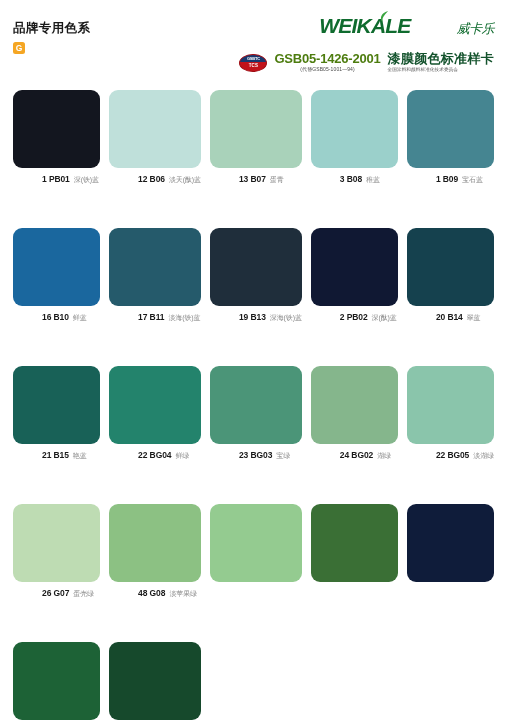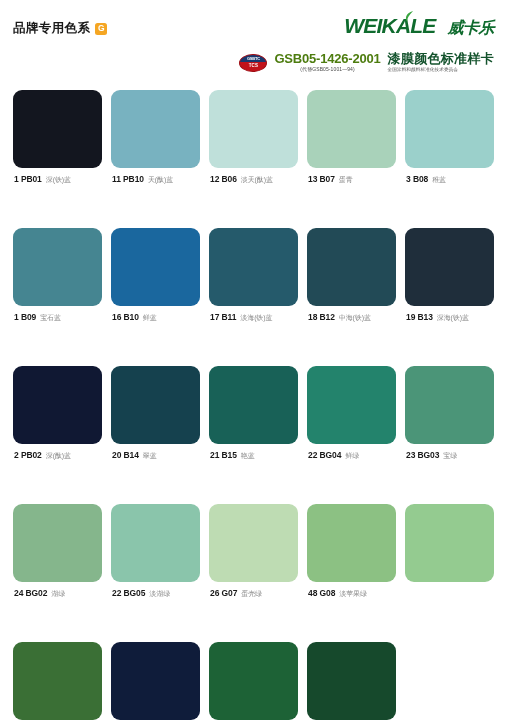--- a/index.html
+++ b/index.html
@@ -24,22 +24,23 @@
   .header {
     position: relative;
     height: 90px;
   }
 
   .brand-line {
     position: absolute;
     left: 0;
     top: 20px;
     display: flex;
-    align-items: center;
+    align-items: flex-start;
     gap: 5px;
+    flex-direction: column;
   }
   .brand-text {
     font-size: 12.5px;
     font-weight: bold;
     color: #1a1a1a;
     letter-spacing: 0.4px;
   }
   .brand-badge {
     display: inline-flex;
     align-items: center;
@@ -64,24 +65,25 @@
     color: #0f6b2e;
   }
   .logo-en {
     font-family: "Liberation Sans", "DejaVu Sans", sans-serif;
     font-size: 21px;
     font-weight: bold;
     font-style: italic;
     letter-spacing: -0.8px;
   }
   .logo-cn {
-    font-size: 16px;
-    font-weight: bold;
+    font-size: 13px;
+    font-weight: normal;
     font-style: italic;
     letter-spacing: -0.5px;
+    margin-left: 34px;
   }
   .logo-leaf {
     position: absolute;
     left: 61px;
     top: -3px;
     width: 9px;
     height: 11px;
   }
 
   .standard-bar {
@@ -168,20 +170,21 @@
   }
 
   .caption {
     display: flex;
     align-items: baseline;
     gap: 4px;
     margin-top: 6px;
     margin-bottom: 43px;
     padding-left: 1px;
     white-space: nowrap;
+    margin-left: 28px;
   }
   .cap-code {
     font-size: 8.5px;
     font-weight: bold;
     color: #1a1a1a;
     letter-spacing: -0.1px;
   }
   .cap-name {
     font-size: 7px;
     color: #8a8a8a;
@@ -227,27 +230,20 @@
 
   <div class="grid" id="swatch-grid">
       <div class="cell">
         <div class="chip" style="background: rgb(19, 22, 31);"></div>
         <div class="caption">
           <span class="cap-code">1 PB01</span>
           <span class="cap-name">深(铁)蓝</span>
         </div>
       </div>
       <div class="cell">
-        <div class="chip" style="background: rgb(120, 178, 192);"></div>
-        <div class="caption">
-          <span class="cap-code">11 PB10</span>
-          <span class="cap-name">天(酞)蓝</span>
-        </div>
-      </div>
-      <div class="cell">
         <div class="chip" style="background: rgb(191, 224, 218);"></div>
         <div class="caption">
           <span class="cap-code">12 B06</span>
           <span class="cap-name">淡天(酞)蓝</span>
         </div>
       </div>
       <div class="cell">
         <div class="chip" style="background: rgb(169, 210, 186);"></div>
         <div class="caption">
           <span class="cap-code">13 B07</span>
@@ -276,27 +272,20 @@
         </div>
       </div>
       <div class="cell">
         <div class="chip" style="background: rgb(37, 90, 107);"></div>
         <div class="caption">
           <span class="cap-code">17 B11</span>
           <span class="cap-name">淡海(铁)蓝</span>
         </div>
       </div>
       <div class="cell">
-        <div class="chip" style="background: rgb(34, 74, 86);"></div>
-        <div class="caption">
-          <span class="cap-code">18 B12</span>
-          <span class="cap-name">中海(铁)蓝</span>
-        </div>
-      </div>
-      <div class="cell">
         <div class="chip" style="background: rgb(31, 46, 59);"></div>
         <div class="caption">
           <span class="cap-code">19 B13</span>
           <span class="cap-name">深海(铁)蓝</span>
         </div>
       </div>
       <div class="cell">
         <div class="chip" style="background: rgb(16, 24, 51);"></div>
         <div class="caption">
           <span class="cap-code">2 PB02</span>

